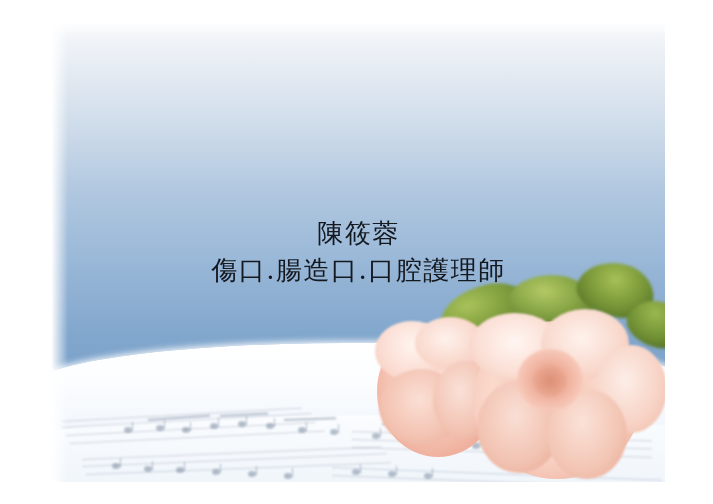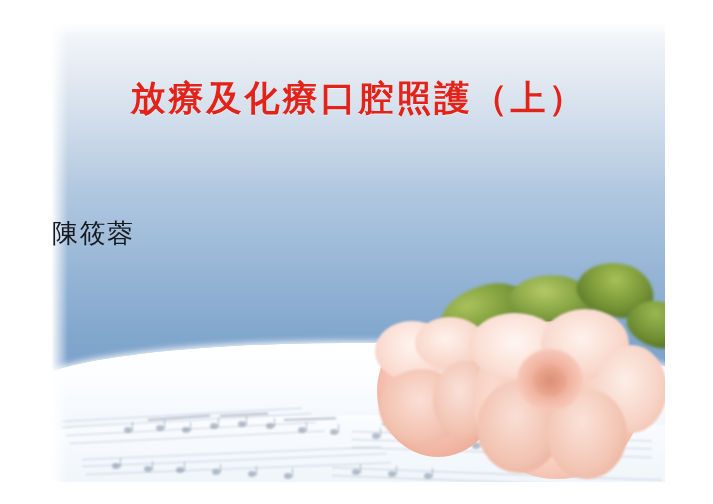--- a/index.html
+++ b/index.html
@@ -157,21 +157,21 @@
     line-height: 1.15;
     text-shadow: 0 1px 0 rgba(255,255,255,0.45);
     white-space: nowrap;
   }
 
   #subtitle {
     position: absolute;
     left: 0;
     top: 192px;
     width: 100%;
-    text-align: left;
+    text-align: center;
     color: #14181f;
     font-family: "DejaVu Serif", "Liberation Serif", serif;
     font-size: 26px;
     font-weight: 400;
     line-height: 37px;
     letter-spacing: 1.5px;
     white-space: nowrap;
   }
   #subtitle .line { display: block; }
 </style>
@@ -275,20 +275,20 @@
                     background:radial-gradient(ellipse at 50% 50%, #e89c84 0%, #f0b19d 38%, #f7c9ba 70%, #fadacd 100%);"></div>
         <div class="petal" style="left:152px; top:92px;  width:34px;  height:32px;
                     background:radial-gradient(ellipse at 50% 50%, #dd8f77 0%, #e9a58e 60%, #f2bba8 100%);"></div>
       </div>
 
     </div>
 
     <div id="feather-left"></div>
     <div id="feather-top"></div>
 
-    <div id="title">放療及化療口腔照護（上）</div>
 
     <div id="subtitle">
       <span class="line">陳筱蓉</span>
+      <span class="line">傷口.腸造口.口腔護理師</span>
     </div>
 
   </div>
 </div>
 
 </body></html>

